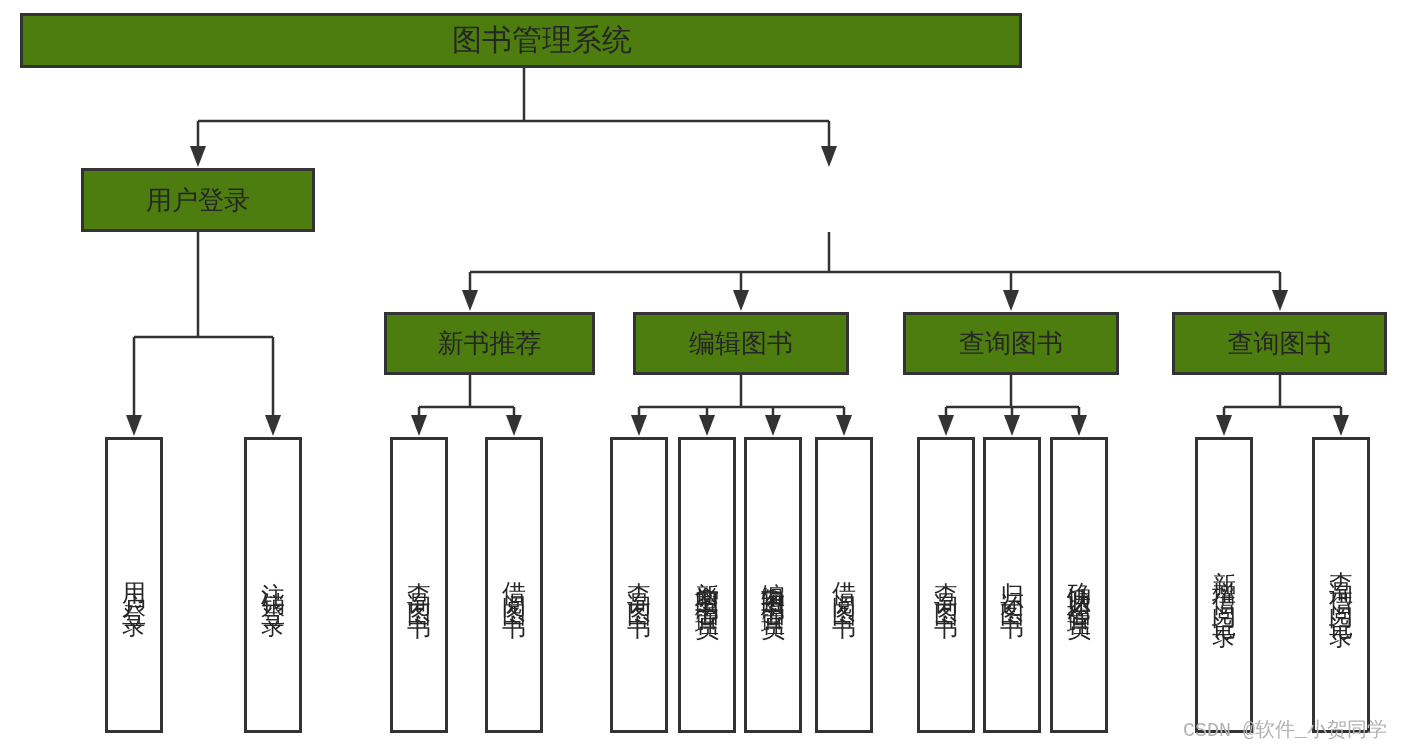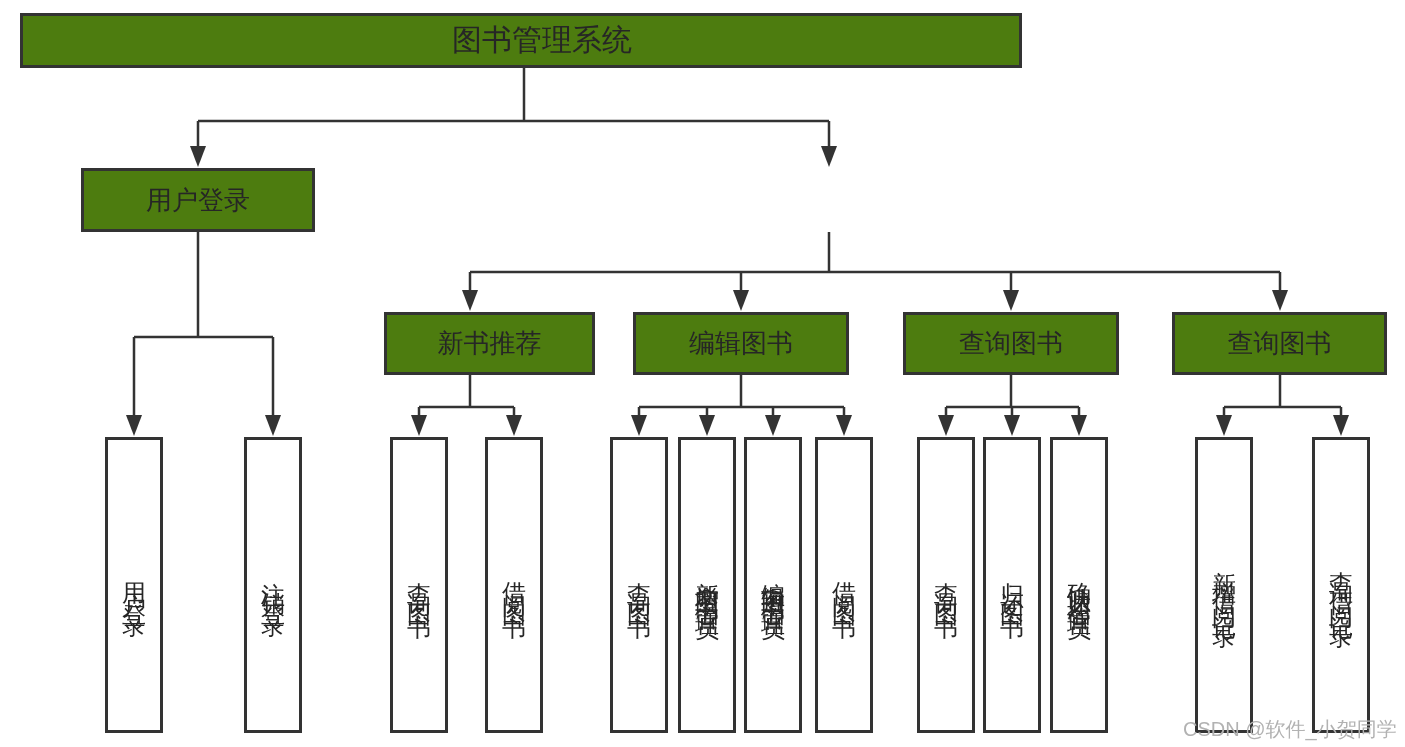--- a/index.html
+++ b/index.html
@@ -44,20 +44,21 @@
     color:#262626;
   }
   .vbox.long span { letter-spacing:5px; }
   .watermark {
     position:absolute;
     left:1183px; top:716px;
     font-size:20px;
     color:#b2b2b2;
     z-index:3;
     white-space:nowrap;
+    font-family:Liberation Mono, monospace;
   }
 </style>
 </head>
 <body>
 
 <div class="canvas">
 
   <svg class="connectors" width="1405" height="747" viewBox="0 0 1405 747" fill="none" stroke="#333333" stroke-width="2.5">
 
     <g>

